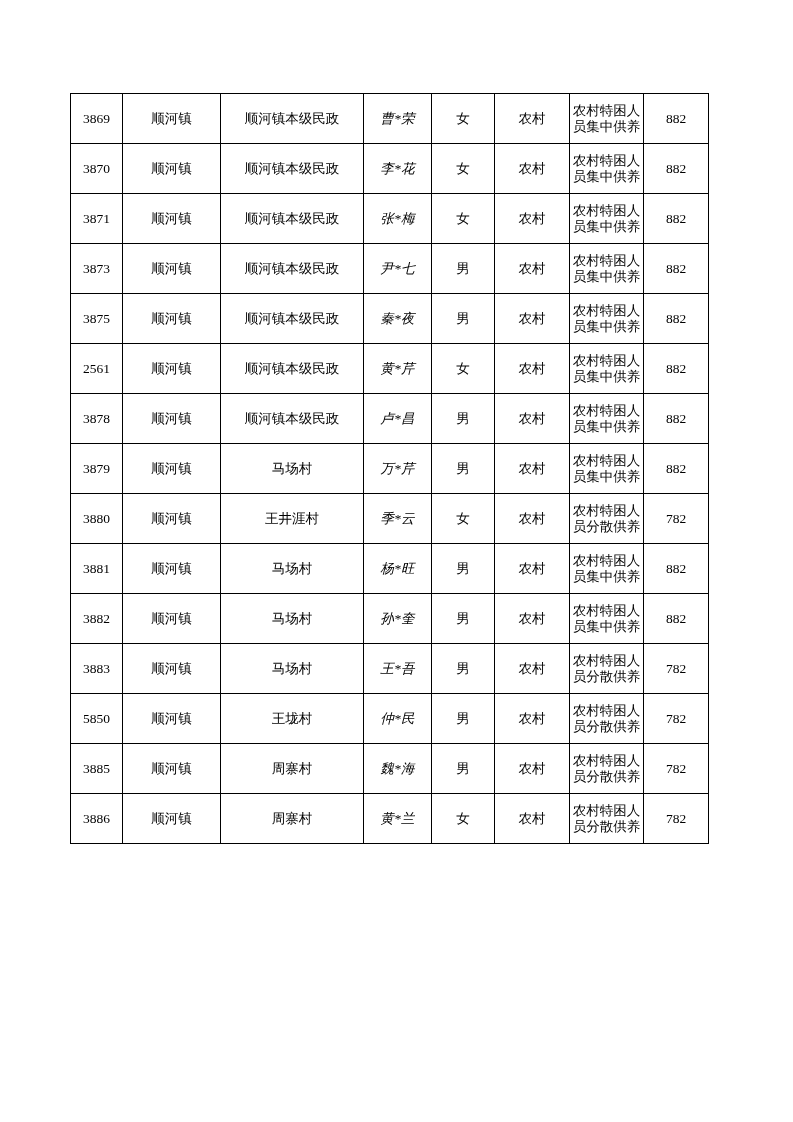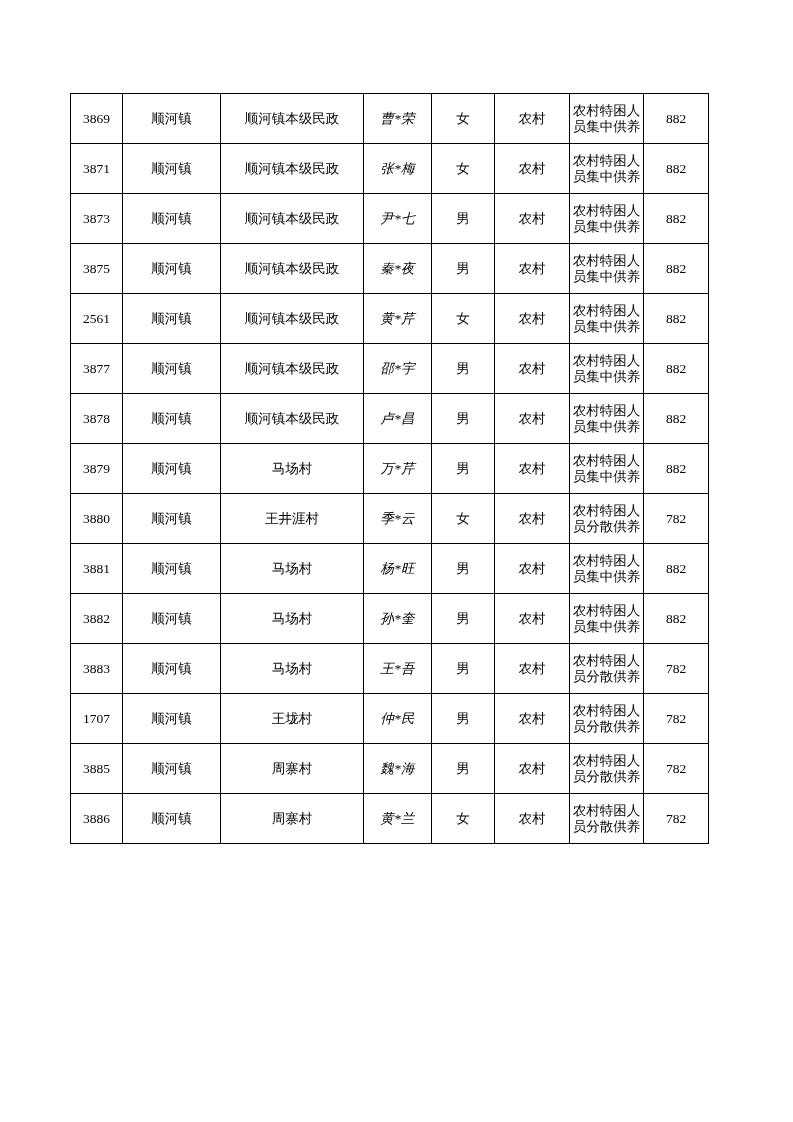--- a/index.html
+++ b/index.html
@@ -79,20 +79,30 @@
           <td class="cell-num">3869</td>
           <td>顺河镇</td>
           <td>顺河镇本级民政</td>
           <td class="cell-name">曹*荣</td>
           <td>女</td>
           <td>农村</td>
           <td class="cell-cat">农村特困人员集中供养</td>
           <td class="cell-num">882</td>
         </tr>
         <tr>
+          <td class="cell-num">3870</td>
+          <td>顺河镇</td>
+          <td>顺河镇本级民政</td>
+          <td class="cell-name">李*花</td>
+          <td>女</td>
+          <td>农村</td>
+          <td class="cell-cat">农村特困人员集中供养</td>
+          <td class="cell-num">882</td>
+        </tr>
+        <tr>
           <td class="cell-num">3871</td>
           <td>顺河镇</td>
           <td>顺河镇本级民政</td>
           <td class="cell-name">张*梅</td>
           <td>女</td>
           <td>农村</td>
           <td class="cell-cat">农村特困人员集中供养</td>
           <td class="cell-num">882</td>
         </tr>
         <tr>
@@ -114,30 +124,20 @@
           <td>农村</td>
           <td class="cell-cat">农村特困人员集中供养</td>
           <td class="cell-num">882</td>
         </tr>
         <tr>
           <td class="cell-num">2561</td>
           <td>顺河镇</td>
           <td>顺河镇本级民政</td>
           <td class="cell-name">黄*芹</td>
           <td>女</td>
-          <td>农村</td>
-          <td class="cell-cat">农村特困人员集中供养</td>
-          <td class="cell-num">882</td>
-        </tr>
-        <tr>
-          <td class="cell-num">3877</td>
-          <td>顺河镇</td>
-          <td>顺河镇本级民政</td>
-          <td class="cell-name">邵*宇</td>
-          <td>男</td>
           <td>农村</td>
           <td class="cell-cat">农村特困人员集中供养</td>
           <td class="cell-num">882</td>
         </tr>
         <tr>
           <td class="cell-num">3878</td>
           <td>顺河镇</td>
           <td>顺河镇本级民政</td>
           <td class="cell-name">卢*昌</td>
           <td>男</td>
@@ -189,21 +189,21 @@
           <td class="cell-num">3883</td>
           <td>顺河镇</td>
           <td>马场村</td>
           <td class="cell-name">王*吾</td>
           <td>男</td>
           <td>农村</td>
           <td class="cell-cat">农村特困人员分散供养</td>
           <td class="cell-num">782</td>
         </tr>
         <tr>
-          <td class="cell-num">1707</td>
+          <td class="cell-num">5850</td>
           <td>顺河镇</td>
           <td>王垅村</td>
           <td class="cell-name">仲*民</td>
           <td>男</td>
           <td>农村</td>
           <td class="cell-cat">农村特困人员分散供养</td>
           <td class="cell-num">782</td>
         </tr>
         <tr>
           <td class="cell-num">3885</td>

